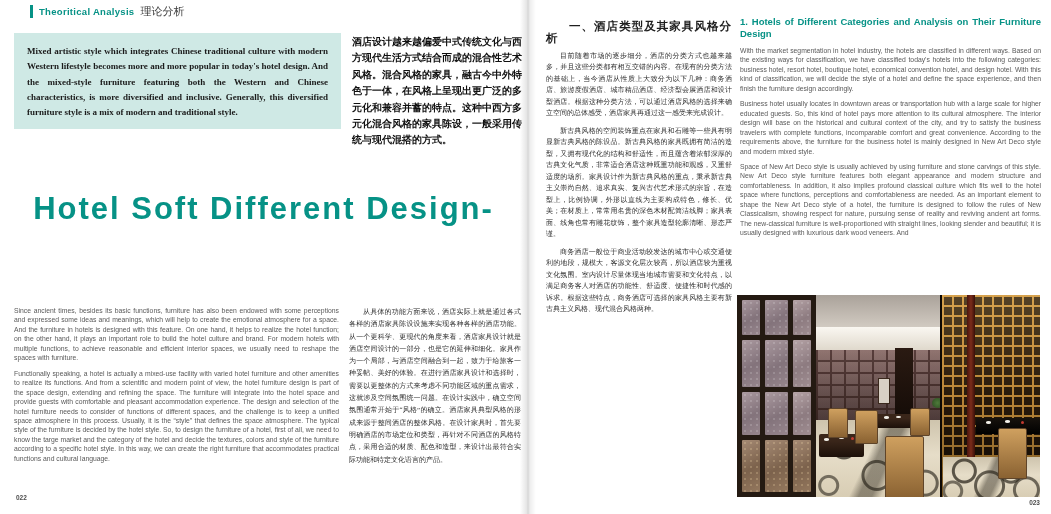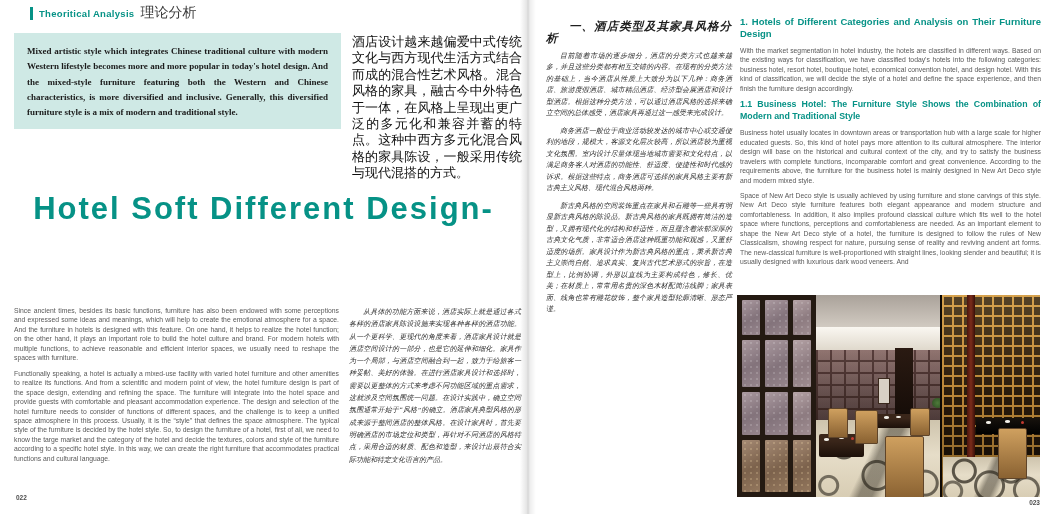--- a/index.html
+++ b/index.html
@@ -8,39 +8,39 @@
     font-family:"Liberation Sans",sans-serif;overflow:hidden;
     box-shadow:0 0 6px rgba(0,0,0,.25);
   }
   
   .gutter{position:absolute;left:520px;top:0;width:16px;height:100%;
     background:linear-gradient(90deg,rgba(0,0,0,0),rgba(0,0,0,.10) 42%,rgba(0,0,0,.16) 50%,rgba(0,0,0,.07) 62%,rgba(0,0,0,0));}
   
   .hdr{position:absolute;left:13px;top:4px;display:flex;align-items:center;gap:6px;padding-left:17px;}
   .hdr-bar{width:3px;height:13px;background:#069286;}
   .hdr-en{color:#069286;font-weight:bold;font-size:9.5px;letter-spacing:.3px;}
-  .hdr-zh{color:#3a3a3a;font-size:14px;font-family:"Liberation Serif",serif;}
+  .hdr-zh{color:#3a3a3a;font-size:11px;font-family:"Liberation Serif",serif;}
   
   .intro-box{position:absolute;left:14px;top:33px;width:327px;height:96px;background:#cfe9e5;
     box-sizing:border-box;padding:11px 13px 0 13px;}
   .intro-box p{margin:0;font-family:"Liberation Serif","DejaVu Serif",serif;font-weight:bold;
     font-size:9px;line-height:15.3px;text-align:justify;color:#1b1b1b;}
   .intro-zh{position:absolute;left:352px;top:34px;width:170px;
-    font-family:"Liberation Serif","DejaVu Serif",serif;font-weight:normal;
-    font-size:13px;line-height:16.4px;text-align:justify;color:#101010;}
+    font-family:"Liberation Serif","DejaVu Serif",serif;font-weight:bold;
+    font-size:10px;line-height:16.4px;text-align:justify;color:#101010;}
   
   .title{position:absolute;left:0;top:190px;width:527px;text-align:center;color:#069286;
     font-weight:bold;font-size:31px;line-height:37px;letter-spacing:2px;}
   .subtitle{position:absolute;left:0;top:266px;width:527px;text-align:center;color:#a8a8a8;
     font-size:25px;letter-spacing:5px;font-family:"Liberation Sans",sans-serif;}
   
   .col{position:absolute;text-align:justify;}
   .col p{margin:0 0 6px 0;}
   .en-body{font-size:6.8px;line-height:9.45px;color:#595959;}
-  .zh-body{font-family:"Liberation Serif","DejaVu Serif",serif;font-size:7px;line-height:12.3px;color:#2d2d2d;font-style:italic;}
+  .zh-body{font-family:"Liberation Serif","DejaVu Serif",serif;font-size:7px;line-height:12.3px;color:#2d2d2d;}
   .zh-body p{text-indent:2em;}
   .col-l-en{left:14px;top:306px;width:325px;}
   .col-l-zh{left:349px;top:306px;width:172px;}
   
   .col-r-zh{left:546px;top:20px;width:186px;}
   .zh-h1{font-size:11.5px;font-weight:bold;color:#1e1e1e;letter-spacing:1px;margin:0 0 9px 0;
     font-family:"Liberation Sans",sans-serif;text-indent:0;}
   .zh-h2{font-size:8.5px;font-weight:bold;color:#1e1e1e;margin:13px 0 8px 0;text-align:center;
     font-family:"Liberation Sans",sans-serif;text-indent:0;}
   .col-r-zh p.body{margin:0 0 6px 0;}
@@ -139,28 +139,27 @@
     <p>从具体的功能方面来说，酒店实际上就是通过各式各样的酒店家具陈设设施来实现各种各样的酒店功能。从一个更科学、更现代的角度来看，酒店家具设计就是酒店空间设计的一部分，也是它的延伸和细化。家具作为一个局部，与酒店空间融合到一起，致力于给旅客一种妥帖、美好的体验。在进行酒店家具设计和选择时，需要以更整体的方式来考虑不同功能区域的重点需求，这就涉及空间氛围统一问题。在设计实践中，确立空间氛围通常开始于“风格”的确立。酒店家具典型风格的形成来源于整间酒店的整体风格。在设计家具时，首先要明确酒店的市场定位和类型，再针对不同酒店的风格特点，采用合适的材质、配色和造型，来设计出最符合实际功能和特定文化语言的产品。</p>
   </div>
 
   <div class="pagenum pn-l">022</div>
 
   <div class="gutter"></div>
 
   <div class="col col-r-zh zh-body">
     <p class="zh-h1">一、酒店类型及其家具风格分析</p>
     <p class="body">目前随着市场的逐步细分，酒店的分类方式也越来越多，并且这些分类都有相互交错的内容。在现有的分类方法的基础上，当今酒店从性质上大致分为以下几种：商务酒店、旅游度假酒店、城市精品酒店、经济型会展酒店和设计型酒店。根据这种分类方法，可以通过酒店风格的选择来确立空间的总体感受，酒店家具再通过这一感受来完成设计。</p>
+    <p class="body">新古典风格的空间装饰重点在家具和石雕等一些具有明显新古典风格的陈设品。新古典风格的家具既拥有简洁的造型，又拥有现代化的结构和舒适性，而且蕴含着浓郁深厚的古典文化气质，非常适合酒店这种既重功能和观感，又重舒适度的场所。家具设计作为新古典风格的重点，秉承新古典主义崇尚自然、追求真实、复兴古代艺术形式的宗旨，在造型上，比例协调，外形以直线为主要构成特色，修长、优美；在材质上，常常用名贵的深色木材配简洁线脚；家具表面、线角也常有雕花纹饰，整个家具造型轮廓清晰、形态严谨。</p>
     <p class="body">商务酒店一般位于商业活动较发达的城市中心或交通便利的地段，规模大，客源文化层次较高，所以酒店较为重视文化氛围。室内设计尽量体现当地城市需要和文化特点，以满足商务客人对酒店的功能性、舒适度、便捷性和时代感的诉求。根据这些特点，商务酒店可选择的家具风格主要有新古典主义风格、现代混合风格两种。</p>
-    <p class="body">新古典风格的空间装饰重点在家具和石雕等一些具有明显新古典风格的陈设品。新古典风格的家具既拥有简洁的造型，又拥有现代化的结构和舒适性，而且蕴含着浓郁深厚的古典文化气质，非常适合酒店这种既重功能和观感，又重舒适度的场所。家具设计作为新古典风格的重点，秉承新古典主义崇尚自然、追求真实、复兴古代艺术形式的宗旨，在造型上，比例协调，外形以直线为主要构成特色，修长、优美；在材质上，常常用名贵的深色木材配简洁线脚；家具表面、线角也常有雕花纹饰，整个家具造型轮廓清晰、形态严谨。</p>
   </div>
 
   <div class="col col-r-en en-body">
     <p class="en-h1">1. Hotels of Different Categories and Analysis on Their Furniture Design</p>
     <p>With the market segmentation in hotel industry, the hotels are classified in different ways. Based on the existing ways for classification, we have classified today's hotels into the following categories: business hotel, resort hotel, boutique hotel, economical convention hotel, and design hotel. With this kind of classification, we will decide the style of a hotel and define the space experience, and then finish the furniture design accordingly.</p>
-    <p class="en-h2">1.1  Business Hotel: The Furniture Style Shows the Combination of Modern and Traditional Style</p>
     <p>Business hotel usually locates in downtown areas or transportation hub with a large scale for higher educated guests. So, this kind of hotel pays more attention to its cultural atmosphere. The interior design will base on the historical and cultural context of the city, and try to satisfy the business travelers with complete functions, incomparable comfort and great convenience. According to the requirements above, the furniture for the business hotel is mainly designed in New Art Deco style and modern mixed style.</p>
     <p>Space of New Art Deco style is usually achieved by using furniture and stone carvings of this style. New Art Deco style furniture features both elegant appearance and modern structure and comfortableness. In addition, it also implies profound classical culture which fits well to the hotel space where functions, perceptions and comfortableness are needed. As an important element to shape the New Art Deco style of a hotel, the furniture is designed to follow the rules of New Classicalism, showing respect for nature, pursuing sense of reality and reviving ancient art forms. The new-classical furniture is well-proportioned with straight lines, looking slender and beautiful; it is usually designed with luxurious dark wood veneers. And</p>
   </div>
 
   <div class="photo">
     <div class="ph-ceiling"></div>
     <div class="ph-cove"></div>
     <div class="ph-wall"></div>
     <div class="ph-door"></div>
     <div class="ph-menu"></div>

